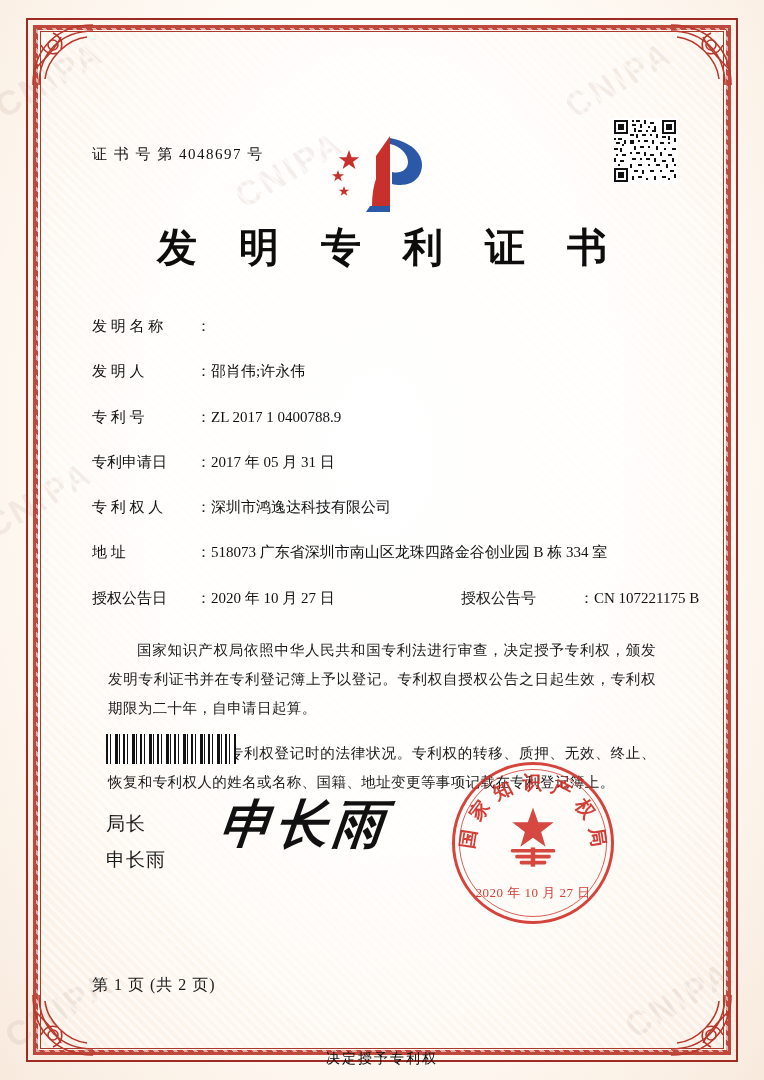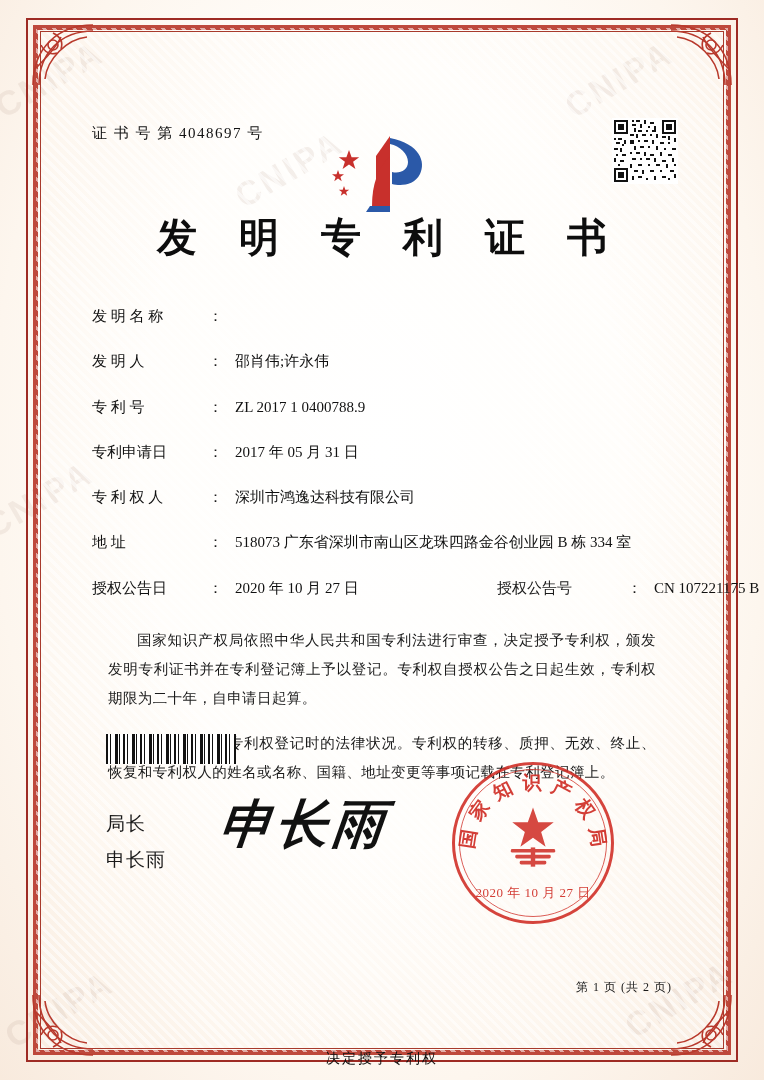--- a/index.html
+++ b/index.html
@@ -101,21 +101,21 @@
     position: absolute;
     left: 92px;
     right: 92px;
     top: 118px;
     bottom: 60px;
   }
 
   .row-top {
     display: flex;
     justify-content: space-between;
-    align-items: flex-start;
+    align-items: center;
   }
   .cert-no {
     font-size: 15px;
     letter-spacing: 1.5px;
     padding-top: 6px;
     color: #111;
   }
   .qr {
     width: 66px;
     height: 66px;
@@ -130,35 +130,34 @@
     justify-content: center;
     pointer-events: none;
   }
 
   .title {
     text-align: center;
     font-size: 40px;
     font-weight: 700;
     letter-spacing: 16px;
     text-indent: 16px;
-    margin-top: 26px;
+    margin-top: 36px;
     color: #0d0d0d;
     font-family: "Liberation Serif", "DejaVu Serif", serif;
   }
 
   .fields {
     margin-top: 40px;
     font-size: 15px;
     line-height: 1.55;
   }
   .field {
     display: flex;
     align-items: flex-end;
     margin-bottom: 22px;
-    gap: 12px;
   }
   .f-label {
     flex: 0 0 104px;
     letter-spacing: 0;
     white-space: nowrap;
     color: #111;
   }
   .f-colon { flex: 0 0 12px; text-align: left; }
   .f-value {
     flex: 1 1 auto;
@@ -270,22 +269,22 @@
     font-weight: 700;
     letter-spacing: 2px;
     opacity: 0.9;
   }
 
   
   .page-no {
     position: absolute;
     left: 0; right: 0;
     bottom: 24px;
-    text-align: right;
-    font-size: 12px;
+    text-align: left;
+    font-size: 16px;
     letter-spacing: 1px;
   }
   .footer-note {
     position: absolute;
     left: 0; right: 0;
     bottom: 12px;
     text-align: center;
     font-size: 14px;
     letter-spacing: 2px;
     color: #111;

